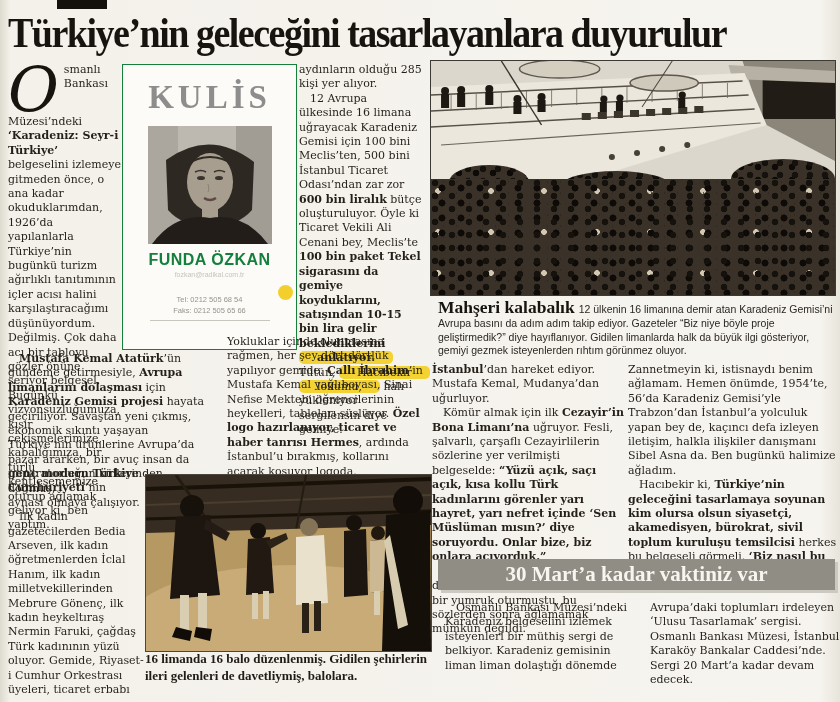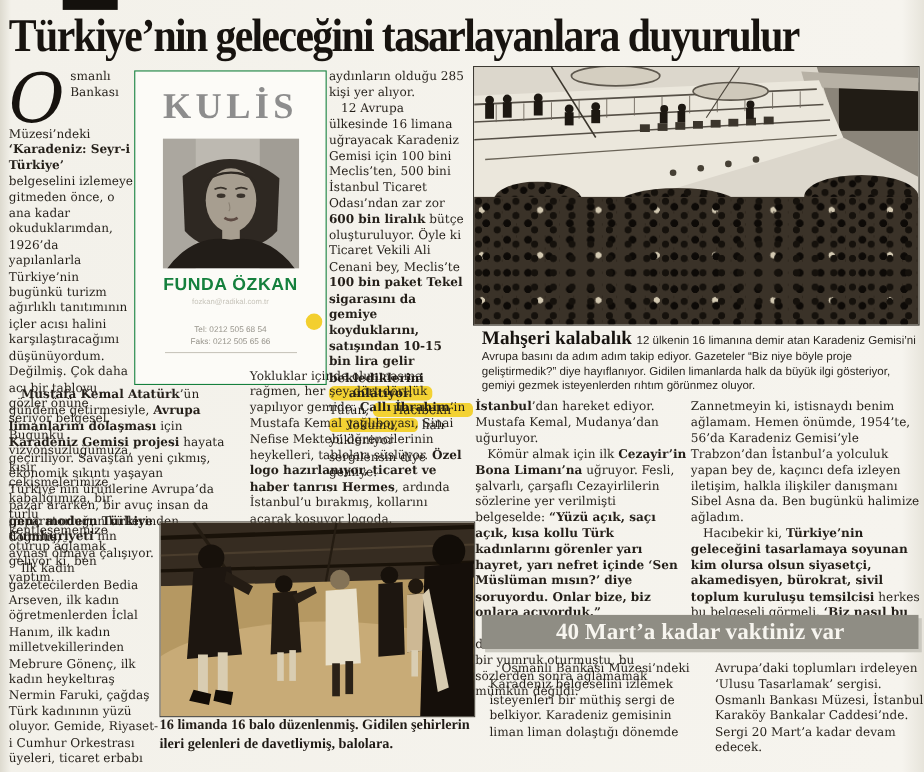--- a/index.html
+++ b/index.html
@@ -251,19 +251,19 @@
     <rect x="228" y="116" width="6" height="24" fill="#d9cdb2"></rect>
 
     <circle cx="262" cy="26" r="15" fill="#120d08"></circle>
     <path d="M240 40 L284 36 L285 176 L236 176 Z" fill="#150f0a"></path>
     <path d="M244 60 L262 150 L252 154 L238 66 Z" fill="#d7cbb0"></path>
   </svg>
 </div>
 
 <div id="cap-ball" class="abs">16 limanda 16 balo düzenlenmiş. Gidilen şehirlerin ileri gelenleri de davetliymiş, balolara.</div>
 
-<div id="notice-title" class="abs">40 Mart’a kadar vaktiniz var</div>
+<div id="notice-title" class="abs">30 Mart’a kadar vaktiniz var</div>
 <div id="notice-left" class="abs txt">
     <p class="ind"><span>Osmanlı Bankası Müzesi’ndeki Karadeniz belgeselini izlemek isteyenleri bir müthiş sergi de belkiyor. Karadeniz gemisinin liman liman dolaştığı dönemde</span></p>
   </div>
 <div id="notice-right" class="abs txt">
     <p><span>Avrupa’daki toplumları irdeleyen ‘Ulusu Tasarlamak’ sergisi. Osmanlı Bankası Müzesi, İstanbul Karaköy Bankalar Caddesi’nde. Sergi 20 Mart’a kadar devam edecek.</span></p>
   </div>
 
 </body></html>

